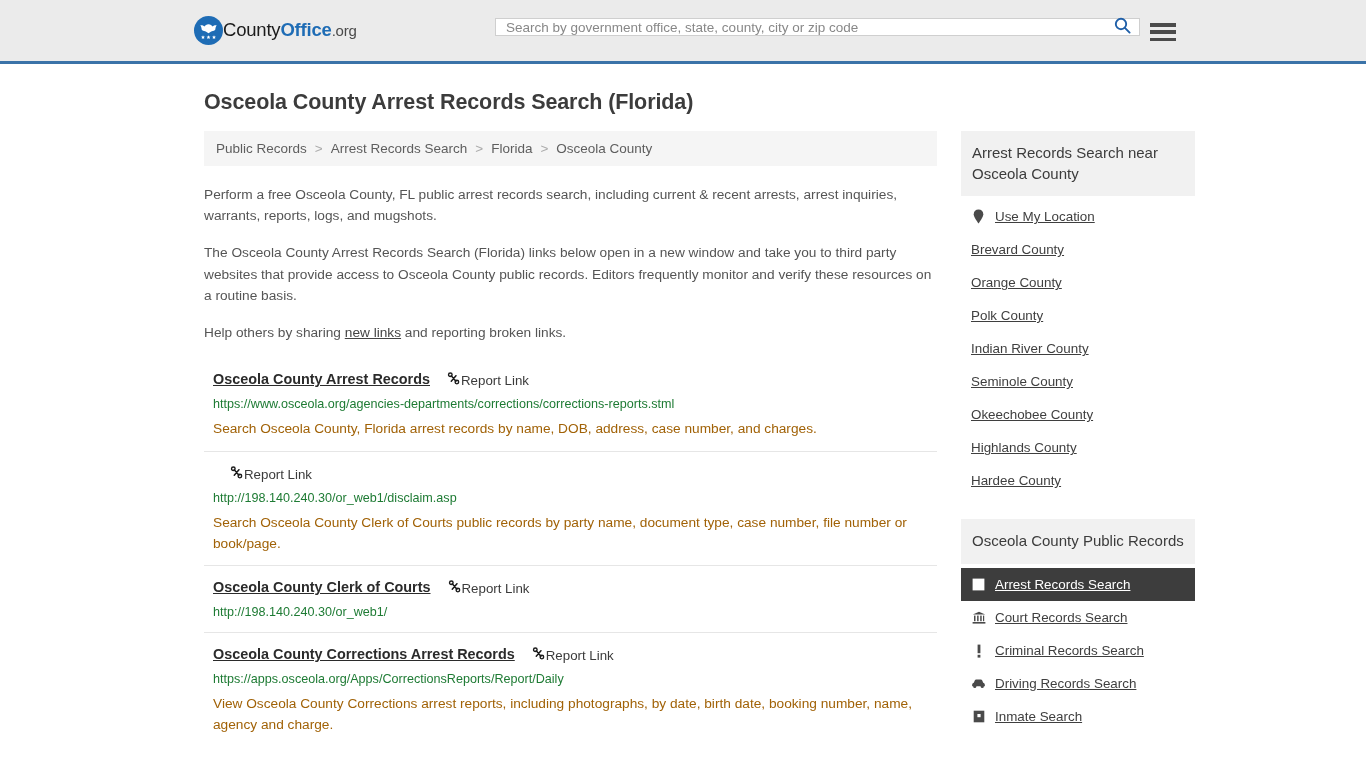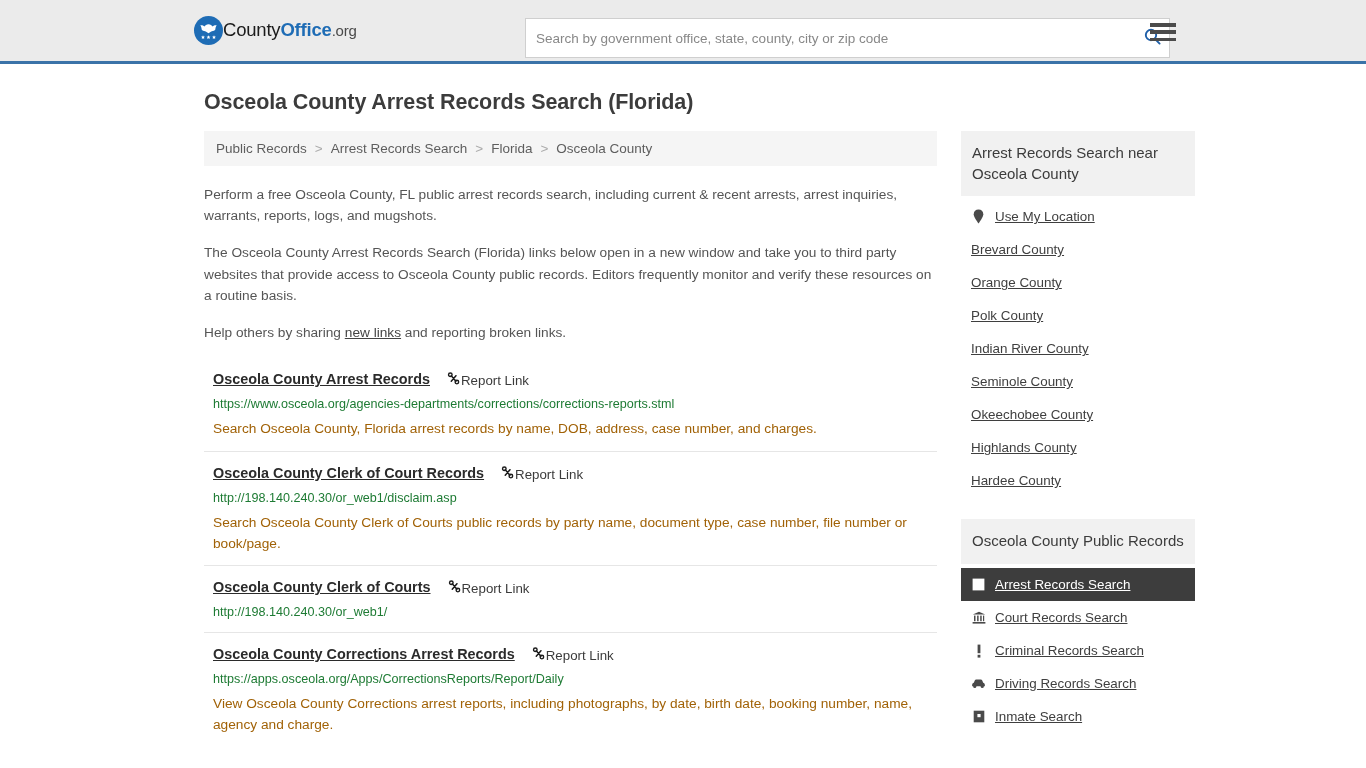--- a/index.html
+++ b/index.html
@@ -44,24 +44,24 @@
     letter-spacing: -0.2px;
     white-space: nowrap;
     line-height: 1;
   }
   .brand-text .t-county { color: #1b1b1b; }
   .brand-text .t-office { color: #1e6cb5; font-weight: bold; }
   .brand-text .t-org { color: #4a4a4a; font-size: 15px; }
 
   .search-wrap {
     position: absolute;
-    left: 525px;
+    left: 495px;
     top: 18px;
     width: 645px;
-    height: 40px;
+    height: 18px;
     background: #ffffff;
     border: 1px solid #cfcfcf;
     display: flex;
     align-items: center;
   }
   .search-input {
     flex: 1;
     border: none;
     outline: none;
     background: transparent;
@@ -323,21 +323,20 @@
               </span>
               <span class="report-link-label">Report Link</span>
             </div>
           </div>
           <div class="result-url">https://www.osceola.org/agencies-departments/corrections/corrections-reports.stml</div>
           <div class="result-desc">Search Osceola County, Florida arrest records by name, DOB, address, case number, and charges.</div>
         </div>
 
         <div class="result">
           <div class="result-head">
-            <a href="#" class="result-title">Osceola County Clerk of Court Records</a>
             <div class="report-link">
               <span>
                 <svg width="15" height="15" viewBox="0 0 16 16" aria-hidden="true">
                   <path d="M5.6 5.0 L10.6 10.9 M10.6 5.0 L5.6 10.9" stroke="#1b1b1b" stroke-width="1.6" fill="none" stroke-linecap="round"></path>
                   <circle cx="4.6" cy="4.1" r="1.9" fill="none" stroke="#1b1b1b" stroke-width="1.5"></circle>
                   <circle cx="11.6" cy="11.8" r="1.9" fill="none" stroke="#1b1b1b" stroke-width="1.5"></circle>
                 </svg>
               </span>
               <span class="report-link-label">Report Link</span>
             </div>

